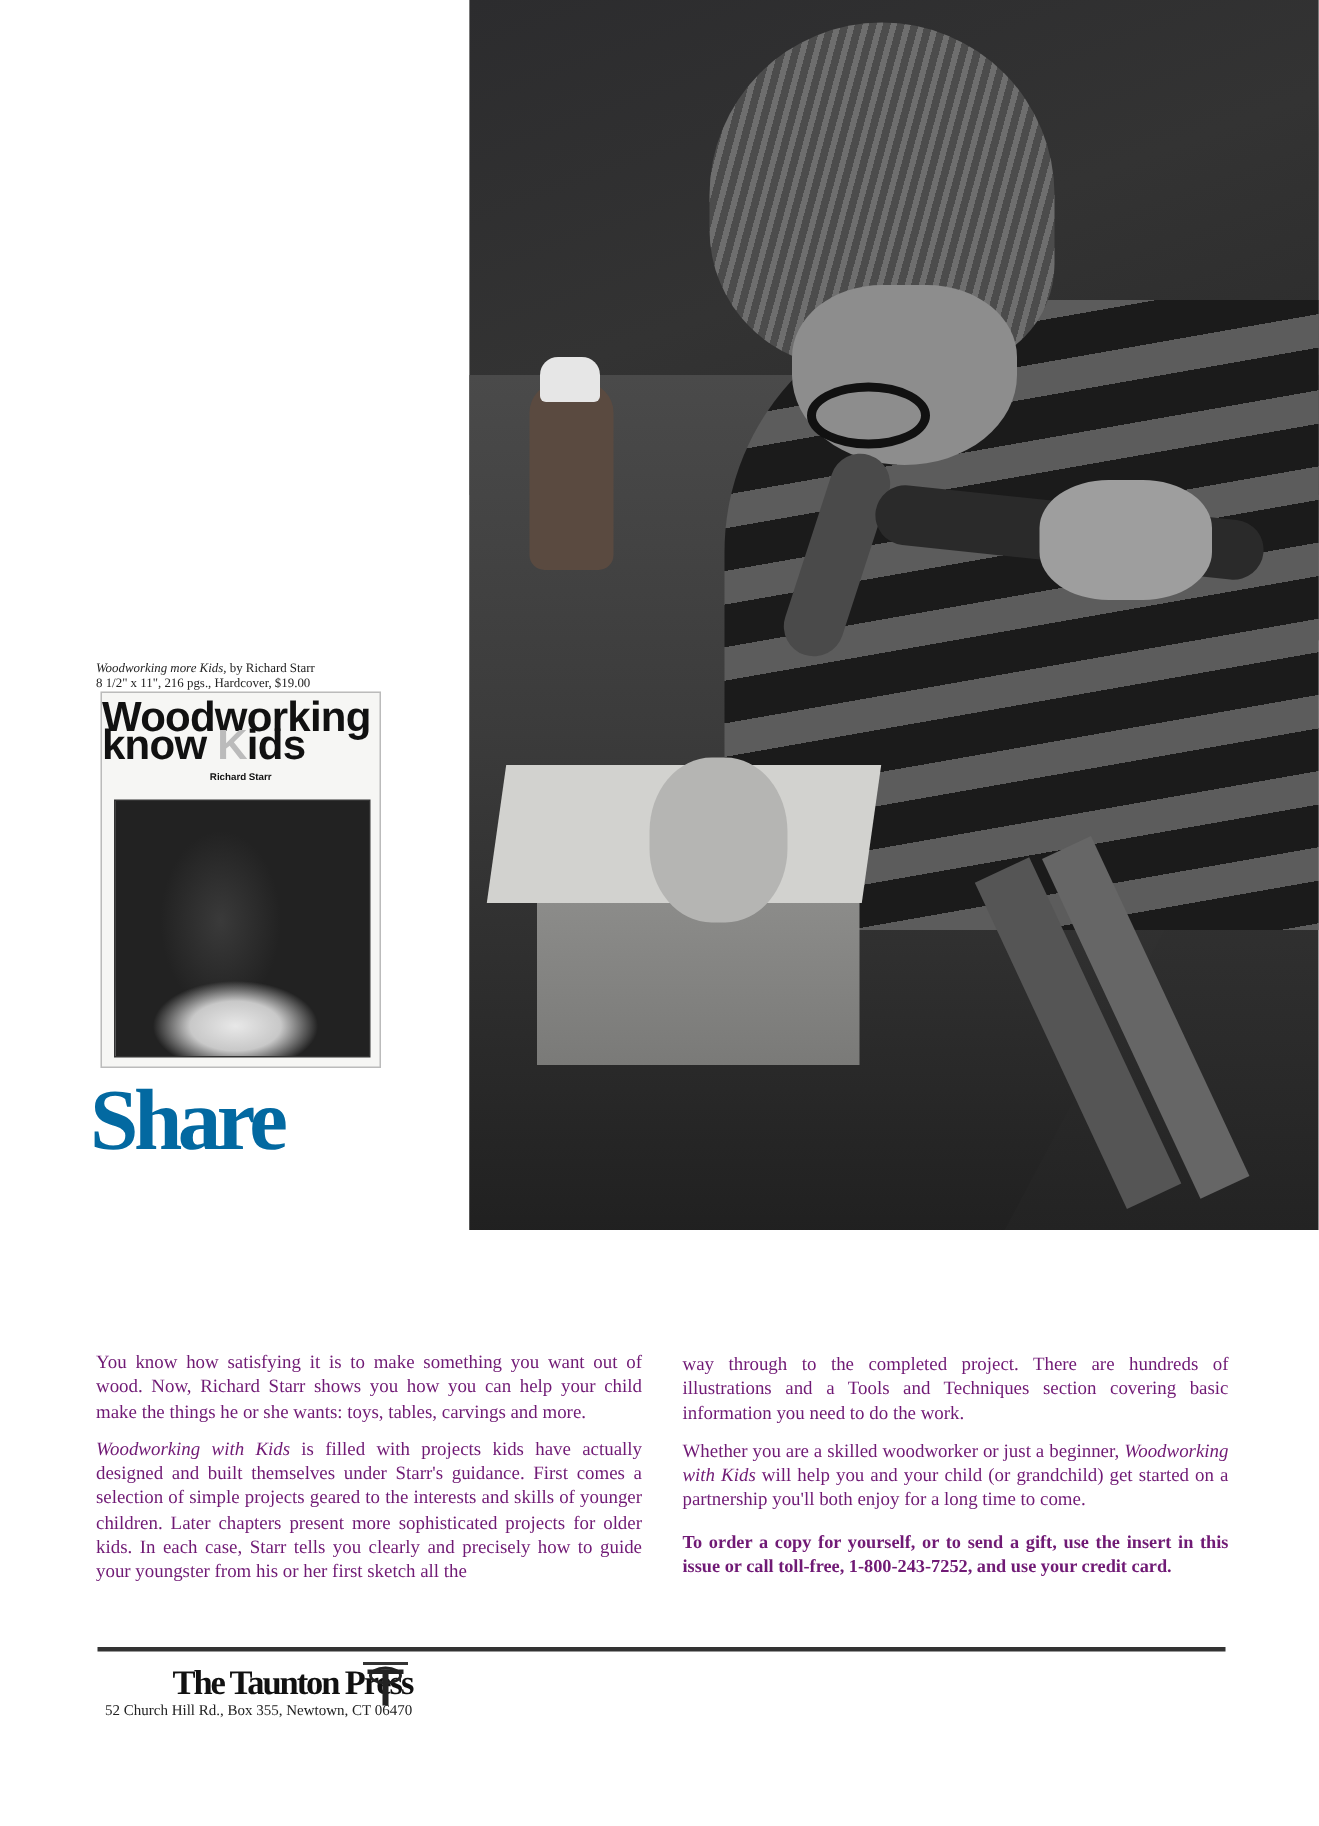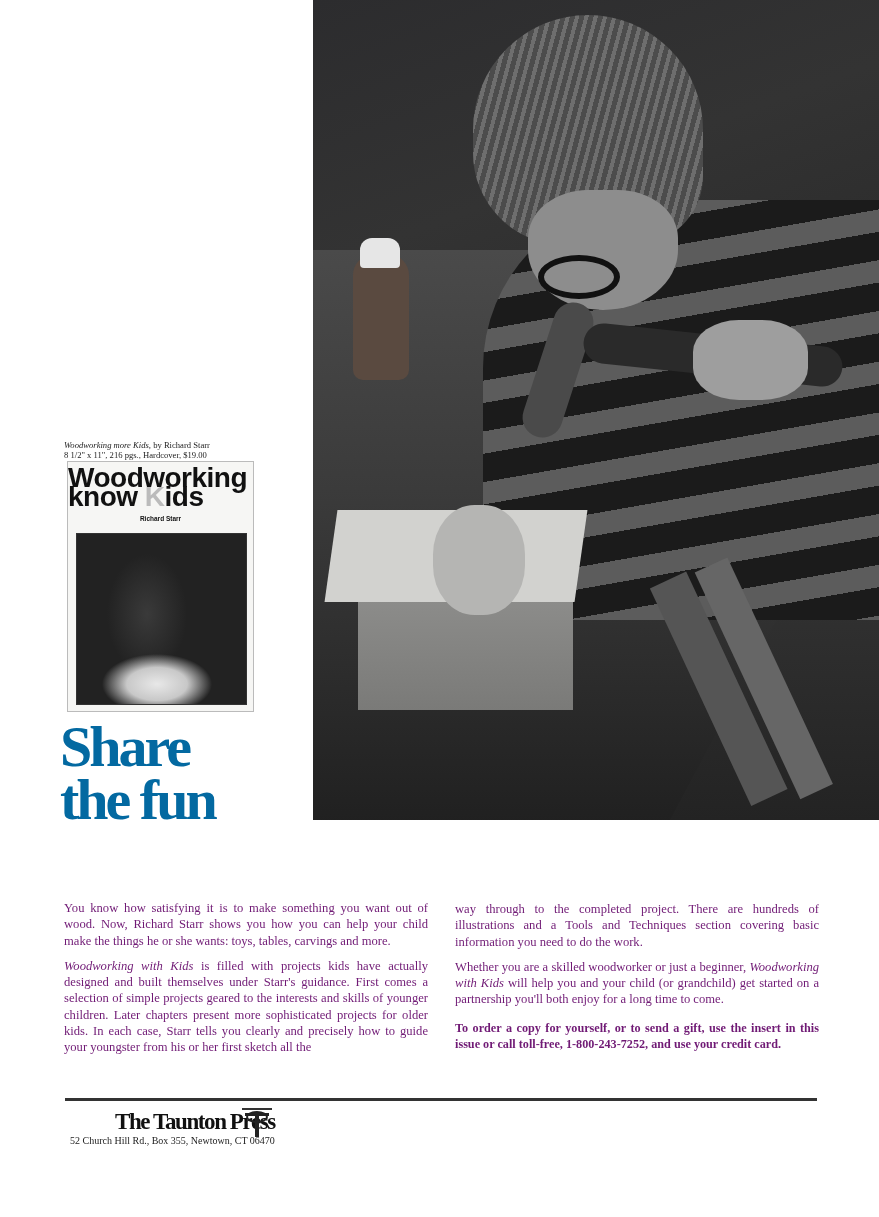--- a/index.html
+++ b/index.html
@@ -101,21 +101,20 @@
   <div class="bk-title">
     <span>Woodworking</span><br>
     <span>know </span><span class="k">K</span><span>ids</span>
   </div>
   <div class="bk-author">Richard Starr</div>
   <div class="bk-photo"></div>
 </div>
 
 <h1 class="headline">
   <span>Share</span>
-  <span>the fun</span>
 </h1>
 
 <div class="col col-left">
   <p>You know how satisfying it is to make something you want out of wood. Now, Richard Starr shows you how you can help your child make the things he or she wants: toys, tables, carvings and more.</p>
   <p><i>Woodworking with Kids</i><span> is filled with projects kids have actually designed and built themselves under Starr's guidance. First comes a selection of simple projects geared to the interests and skills of younger children. Later chapters present more sophisticated projects for older kids. In each case, Starr tells you clearly and precisely how to guide your youngster from his or her first sketch all the</span></p>
 </div>
 
 <div class="col col-right">
   <p>way through to the completed project. There are hundreds of illustrations and a Tools and Techniques section covering basic information you need to do the work.</p>
   <p><span>Whether you are a skilled woodworker or just a beginner, </span><i>Woodworking with Kids</i><span> will help you and your child (or grandchild) get started on a partnership you'll both enjoy for a long time to come.</span></p>

